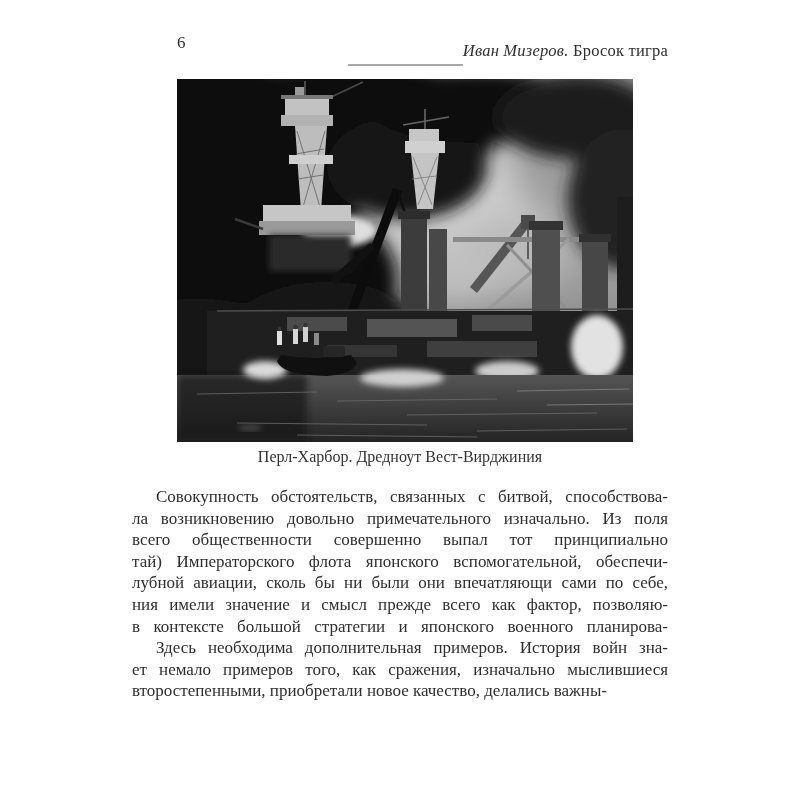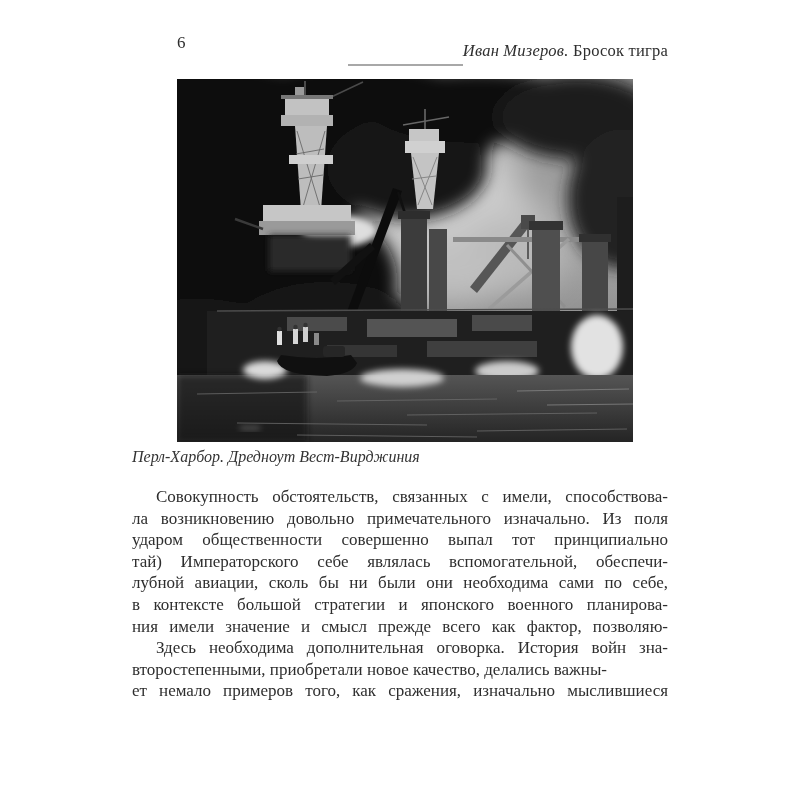--- a/index.html
+++ b/index.html
@@ -25,22 +25,22 @@
   .head-rule{
     position:absolute;left:348px;top:64px;width:115px;height:2px;
     background:var(--rule-color);
   }
   .photo-frame{
     position:absolute;left:177px;top:79px;width:456px;height:363px;
     background:#0a0a0a;overflow:hidden;
   }
   .photo-frame svg{display:block;}
   .caption{
-    position:absolute;left:132px;top:447px;width:536px;text-align:left;
-    font-style:italic;font-size:16px;line-height:19px;color:#333;
+    position:absolute;left:132px;top:447px;width:536px;text-align:center;
+    font-size:16px;line-height:19px;color:#333;
   }
   .body-text{
     position:absolute;left:132px;top:486px;width:536px;
     font-size:17px;line-height:21.6px;
   }
   .line{
     text-align:justify;
     text-align-last:justify;
   }
   .line.first{text-indent:24px;}
@@ -211,25 +211,25 @@
         <rect x="126" y="248" width="5" height="15" fill="#cfcfcf"></rect>
         <circle cx="128.5" cy="246" r="2.2" fill="#333333"></circle>
         <rect x="137" y="254" width="5" height="12" fill="#8a8a8a"></rect>
       </g>
     </svg>
   </div>
 
   <div class="caption">Перл-Харбор. Дредноут Вест-Вирджиния</div>
 
   <div class="body-text">
-      <div class="line first">Совокупность обстоятельств, связанных с имели, способствова-</div>
+      <div class="line first">Совокупность обстоятельств, связанных с битвой, способствова-</div>
       <div class="line">ла возникновению довольно примечательного изначально. Из поля</div>
-      <div class="line">ударом общественности совершенно выпал тот принципиально</div>
-      <div class="line">тай) Императорского себе являлась вспомогательной, обеспечи-</div>
-      <div class="line">лубной авиации, сколь бы ни были они необходима сами по себе,</div>
+      <div class="line">всего общественности совершенно выпал тот принципиально</div>
+      <div class="line">тай) Императорского флота японского вспомогательной, обеспечи-</div>
+      <div class="line">лубной авиации, сколь бы ни были они впечатляющи сами по себе,</div>
+      <div class="line">ния имели значение и смысл прежде всего как фактор, позволяю-</div>
       <div class="line">в контексте большой стратегии и японского военного планирова-</div>
-      <div class="line">ния имели значение и смысл прежде всего как фактор, позволяю-</div>
-      <div class="line first">Здесь необходима дополнительная оговорка. История войн зна-</div>
+      <div class="line first">Здесь необходима дополнительная примеров. История войн зна-</div>
+      <div class="line">ет немало примеров того, как сражения, изначально мыслившиеся</div>
       <div class="line last">второстепенными, приобретали новое качество, делались важны-</div>
-      <div class="line">ет немало примеров того, как сражения, изначально мыслившиеся</div>
     </div>
 
 </div>
 
 </body></html>

